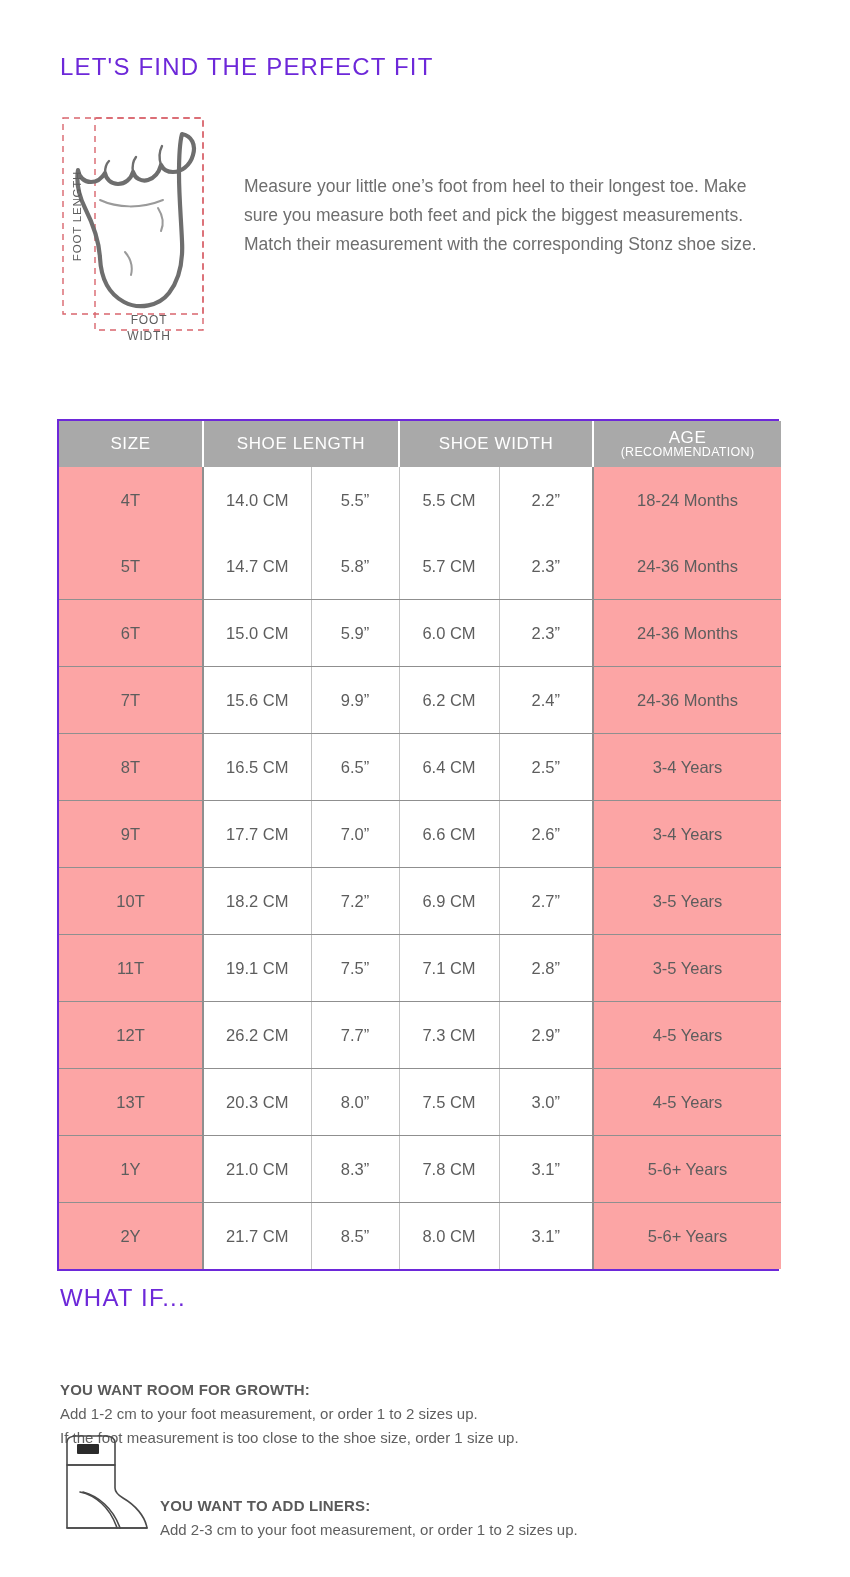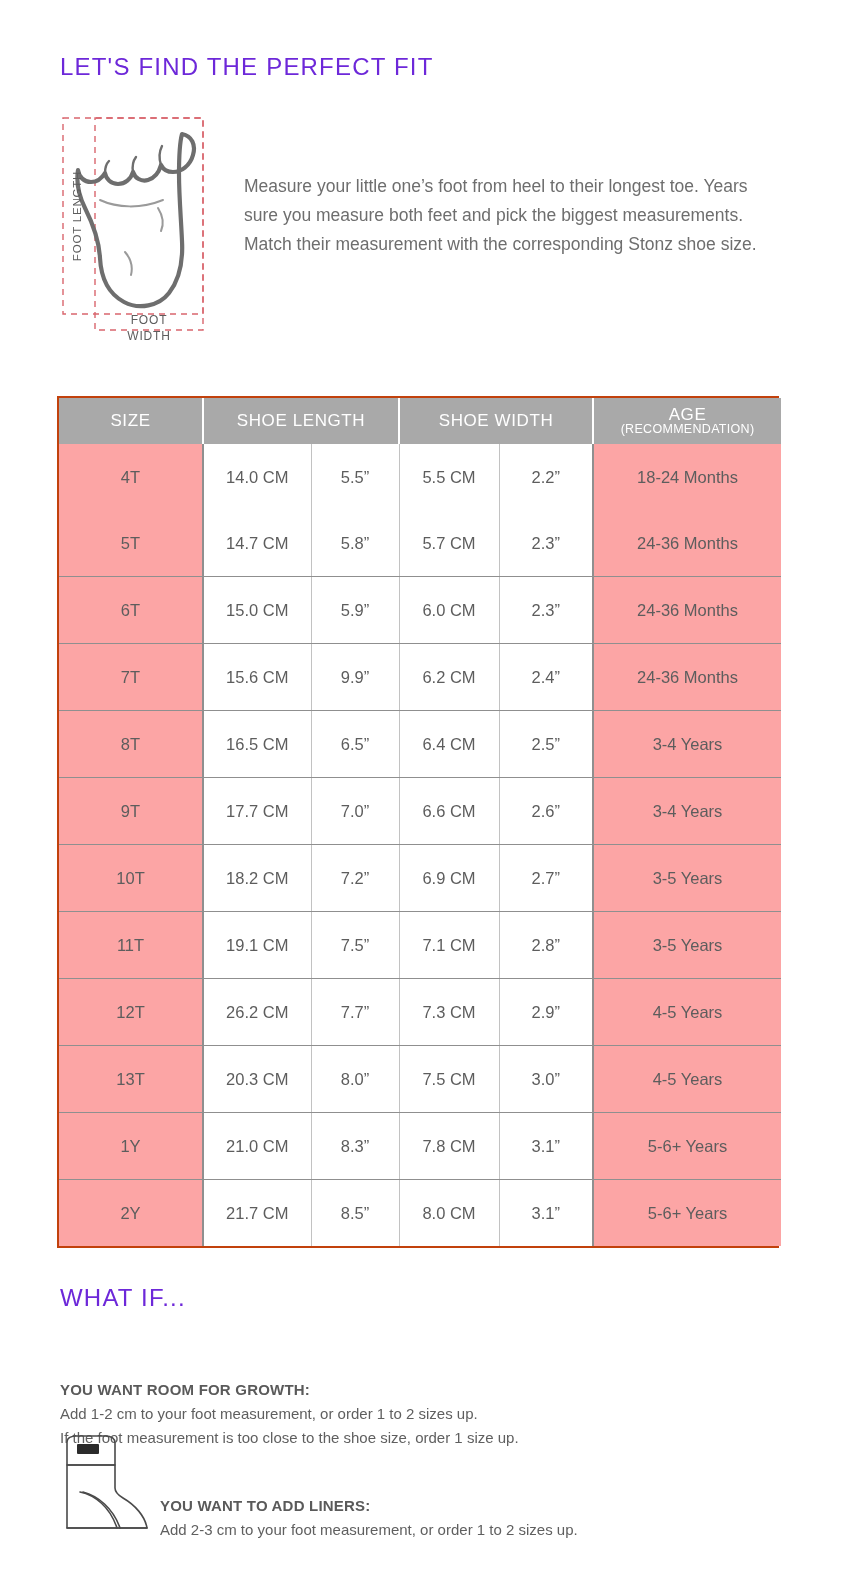--- a/index.html
+++ b/index.html
@@ -54,23 +54,23 @@
     width: 530px;
     font-size: 17.5px;
     line-height: 29px;
     color: #6e6e6e;
   }
 
   
   .size-table-wrap {
     position: absolute;
     left: 57px;
-    top: 396px;
+    top: 419px;
     width: 722px;
-    border: 2px solid #c2410c;
+    border: 2px solid #6d28d9;
     box-sizing: border-box;
   }
   table.size-table {
     border-collapse: collapse;
     width: 100%;
     table-layout: fixed;
   }
   table.size-table th,
   table.size-table td {
     padding: 0;
@@ -204,21 +204,21 @@
         <path d="M70,140 C76,147 78,155 76,163"></path>
       </g>
 
       <text x="26" y="104" transform="rotate(-90 26 104)" text-anchor="middle" font-family="'Liberation Sans', sans-serif" font-size="11.5" letter-spacing="0.8" fill="#5d5d5d">FOOT LENGTH</text>
 
       <text x="94" y="212" text-anchor="middle" font-family="'Liberation Sans', sans-serif" font-size="12" letter-spacing="0.8" fill="#5d5d5d">FOOT</text>
       <text x="94" y="228" text-anchor="middle" font-family="'Liberation Sans', sans-serif" font-size="12" letter-spacing="0.8" fill="#5d5d5d">WIDTH</text>
     </svg>
   </div>
 
-  <div class="intro">Measure your little one’s foot from heel to their longest toe. Years sure you measure both feet and pick the biggest measurements. Match their measurement with the corresponding Stonz shoe size.</div>
+  <div class="intro">Measure your little one’s foot from heel to their longest toe. Make sure you measure both feet and pick the biggest measurements. Match their measurement with the corresponding Stonz shoe size.</div>
 
   <div class="size-table-wrap">
     <table class="size-table">
       <colgroup>
         <col class="c-size">
           <col class="c-lencm">
           <col class="c-lenin">
         <col class="c-widcm">
           <col class="c-widin">
           <col class="c-age">

